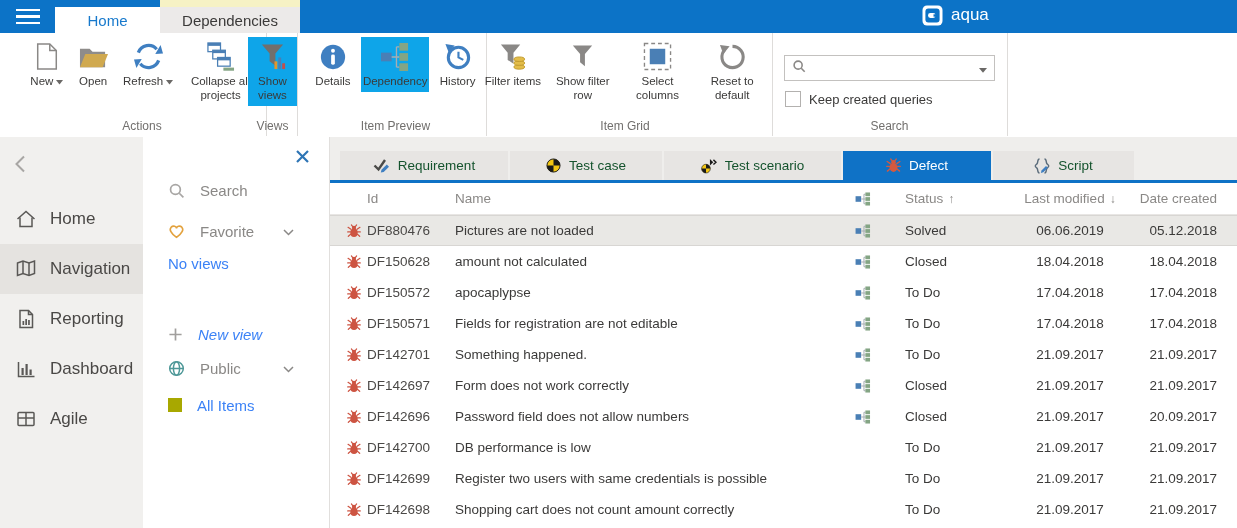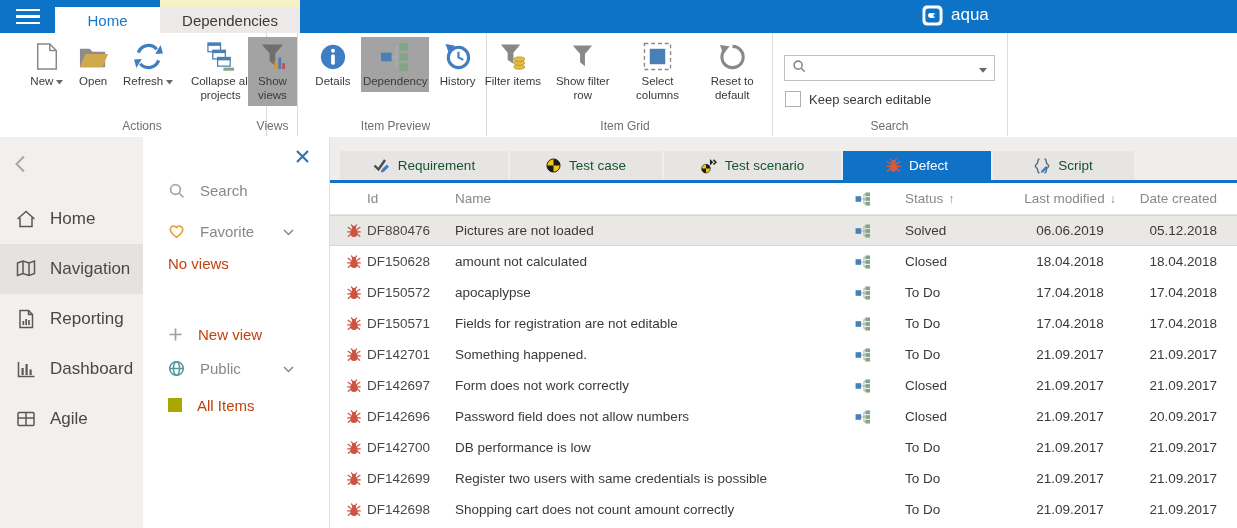--- a/index.html
+++ b/index.html
@@ -24,43 +24,43 @@
   #g-actions{left:18px;width:248px}
   #g-views{left:248px;width:49px}
   #g-preview{left:305px;width:181px}
   #g-grid{left:478px;width:294px}
   #g-search{left:772px;width:235px}
   .glabel{position:absolute;bottom:3px;left:0;right:0;text-align:center;font-size:12px;color:#716f6d}
   .rbtns{display:flex;justify-content:space-evenly;align-items:flex-start;padding-top:4px}
   .rbtn{display:flex;flex-direction:column;align-items:center;gap:2px;padding:3px 2px;cursor:pointer}
   .rbtn .ricon{height:33px;display:flex;align-items:center;justify-content:center}
   .rbtn .rlabel{font-size:11.5px;color:#3b3a39;text-align:center;line-height:1.2;max-width:66px}
-  .rbtn.hl{background:#a3a3a3}
+  .rbtn.hl{background:#0ea5e9}
   .caret{display:inline-block;margin-left:3px;vertical-align:middle}
   .searchbox{margin:22px 12px 0;height:24px;border:1px solid #c3c1bf;display:flex;align-items:center;padding:0 7px;gap:6px;background:#fff}
   .searchbox input{border:none;outline:none;flex:1;font-size:13px;min-width:0;font-family:inherit}
   .keeprow{display:flex;align-items:center;gap:8px;margin:10px 13px 0;font-size:13px;color:#3b3a39}
   .cb{width:14px;height:14px;border:1px solid #b3b1af;background:#fff;flex:0 0 auto;cursor:pointer}
 
   
   #sidebar{position:absolute;left:0;top:137px;width:143px;bottom:0;background:#f1f0ee}
   #collapse-nav{position:absolute;top:18px;left:14px;cursor:pointer}
   .snav{position:absolute;top:57px;left:0;right:0}
   .sitem{height:50px;display:flex;align-items:center;gap:13px;padding-left:15px;font-size:17px;color:#4a4846;cursor:pointer}
   .sitem.active{background:#e5e3e0}
   .sitem svg{flex:0 0 auto}
 
   
   #views{position:absolute;left:143px;top:137px;width:186px;bottom:0;background:#fff;border-right:1px solid #e1dfdd}
   #views-close{position:absolute;top:12px;right:20px;cursor:pointer}
   .vrow{position:absolute;left:25px;right:12px;height:26px;display:flex;align-items:center;gap:15px;cursor:pointer}
   .vrow .vlabel{font-size:15px;color:#8a8886}
-  .vrow .vlabel.dark{color:#c2410c}
+  .vrow .vlabel.dark{color:#3b82f6}
   .vrow .vchev{margin-left:auto;margin-right:23px}
-  .vrow .italic{}
+  .vrow .italic{font-style:italic}
 
   
   #main{position:absolute;left:330px;top:137px;right:0;bottom:0;background:#fff}
   .tabstrip{position:absolute;top:0;left:0;right:0;height:43px;background:#efeeec;display:flex;align-items:flex-end;padding-left:10px;gap:2px}
   .itab{height:29px;display:flex;align-items:center;justify-content:center;gap:8px;background:#e7e5e3;
         font-size:13.5px;color:#14532d;cursor:pointer;flex:0 0 auto}
   .itab:nth-child(1){width:168px}.itab:nth-child(2){width:152px}.itab:nth-child(3){width:177px}
   .itab:nth-child(4){width:148px}.itab:nth-child(5){width:141px}
   .itab.active{background:#0f72c6;color:#fff}
   .blueline{position:absolute;top:43px;left:0;right:0;height:3px;background:#0f72c6}
@@ -272,21 +272,21 @@
       </span>
       <input value="" style="">
       <span>
         <svg width="8" height="5" viewBox="0 0 8 5">
             <path d="M0 0 H8 L4 4.8 Z" fill="#6a6866"></path>
           </svg>
       </span>
     </div>
     <div class="keeprow">
       <span class="cb"></span>
-      <span>Keep search editable</span>
+      <span>Keep created queries</span>
     </div>
     <div class="glabel">Search</div>
   </div>
 </div>
 
 <div id="sidebar">
   <span id="collapse-nav">
     <svg width="12" height="18" viewBox="0 0 12 18">
         <path d="M10 1.5 L2.5 9 L10 16.5" fill="none" stroke="#a8a6a4" stroke-width="2"></path>
       </svg>

